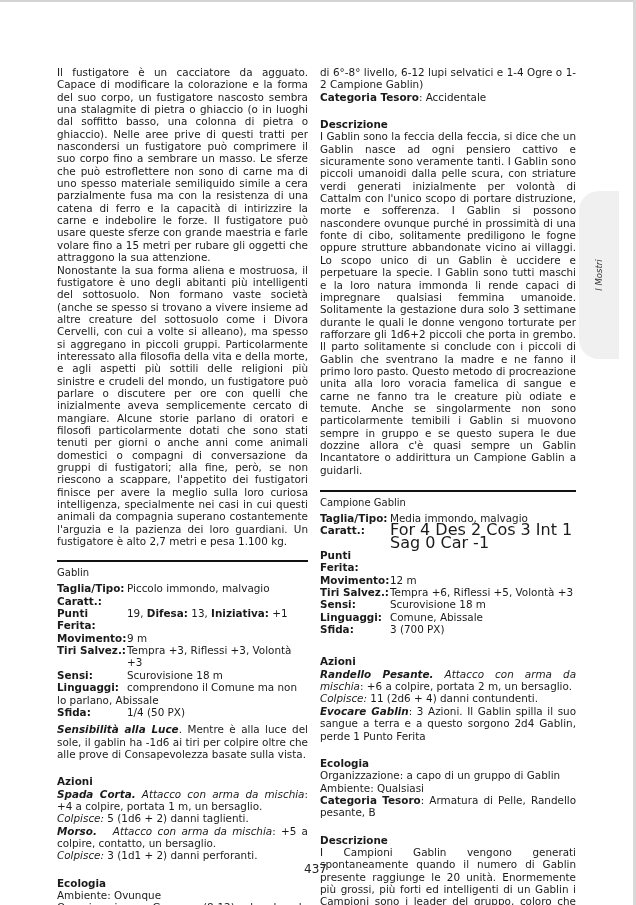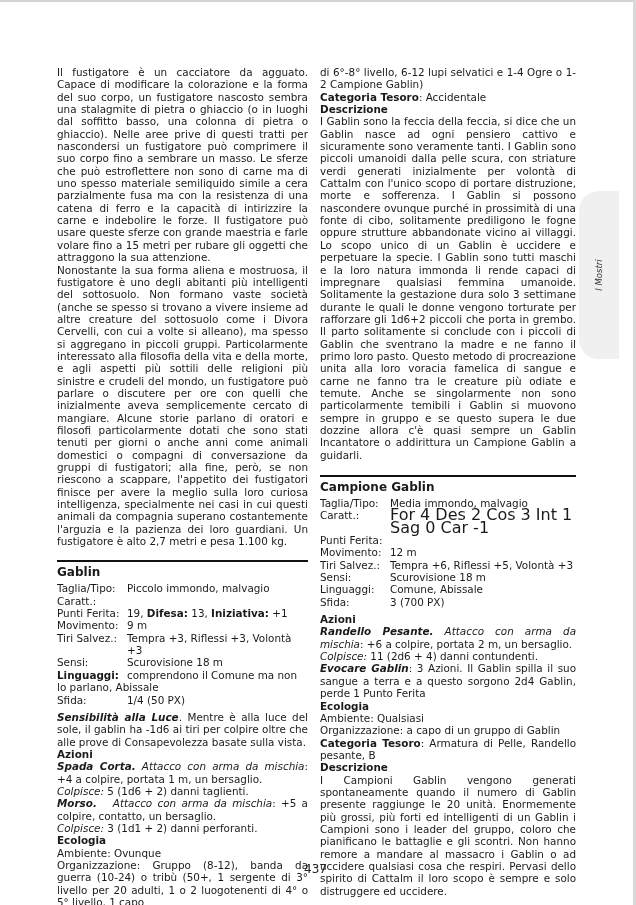--- a/index.html
+++ b/index.html
@@ -7,27 +7,27 @@
     width: 636px; height: 905px; background: #ffffff; position: relative; overflow: hidden;
     font-family: "DejaVu Sans", sans-serif; color: #1a1a1a;
   }
   .frame-top { position: absolute; left: 0; top: 0; width: 636px; height: 2px; background: #d4d4d4; }
   .frame-right { position: absolute; right: 0; top: 0; width: 3px; height: 905px; background: #d8d8d8; }
   .col { position: absolute; top: 66px; font-size: 10.4px; line-height: 12.35px; text-align: justify; }
   .col-left { left: 57px; width: 251px; }
   .col-right { left: 320px; width: 256px; }
   p { margin: 0; }
   .sep { border-top: 2.5px solid #111; margin: 13px 0 3px 0; }
-  .block-title { font-weight: bold; font-size: 12px; line-height: 15px; margin-bottom: 2px; }
+  .block-title { font-weight: normal; font-size: 10px; line-height: 15px; margin-bottom: 2px; }
   .stat-row { display: flex; text-align: left; }
-  .stat-key { font-weight: normal; width: 70px; flex: none; }
+  .stat-key { font-weight: bold; width: 70px; flex: none; }
   .stat-val { flex: 1; }
   .stat-wrap { text-align: left; }
   .stat-wrap .stat-key { display: inline-block; width: 70px; }
-  .head { font-weight: bold; }
+  .head { font-weight: bold; margin-top: 15px; }
   .bi { font-weight: bold; font-style: italic; }
   .it { font-style: italic; }
   .b { font-weight: bold; }
   .gap { height: 5px; }
   .side-tab {
     position: absolute; left: 579px; top: 191px; width: 40px; height: 168px;
     background: #f0f0f0; border-radius: 20px 0 0 20px;
   }
   .side-tab-label {
     position: absolute; left: 50%; top: 50%; transform: translate(-50%, -50%) rotate(-90deg);
@@ -144,22 +144,22 @@
     </div>
   </div>
 
   <div class="gap"></div>
   <div class="head">Azioni</div>
   <p><span class="bi">Randello Pesante.</span> <span class="it">Attacco con arma da mischia</span><span>: +6 a colpire, portata 2 m, un bersaglio.</span></p>
   <p><span class="it">Colpisce:</span><span> 11 (2d6 + 4) danni contundenti.</span></p>
   <p><span class="bi">Evocare Gablin</span><span>: 3 Azioni. Il Gablin spilla il suo sangue a terra e a questo sorgono 2d4 Gablin, perde 1 Punto Ferita</span></p>
 
   <div class="head">Ecologia</div>
+  <p>Organizzazione: a capo di un gruppo di Gablin</p>
   <p>Ambiente: Qualsiasi</p>
-  <p>Organizzazione: a capo di un gruppo di Gablin</p>
   <p><span class="b">Categoria Tesoro</span><span>: Armatura di Pelle, Randello pesante, B</span></p>
   <div class="head">Descrizione</div>
   <p>I Campioni Gablin vengono generati spontaneamente quando il numero di Gablin presente raggiunge le 20 unità. Enormemente più grossi, più forti ed intelligenti di un Gablin i Campioni sono i leader del gruppo, coloro che pianificano le battaglie e gli scontri. Non hanno remore a mandare al massacro i Gablin o ad uccidere qualsiasi cosa che respiri. Pervasi dello spirito di Cattalm il loro scopo è sempre e solo distruggere ed uccidere.</p>
 </div>
 
 <div class="side-tab">
   <span class="side-tab-label">I Mostri</span>
 </div>
 
 <div class="page-number">437</div>

